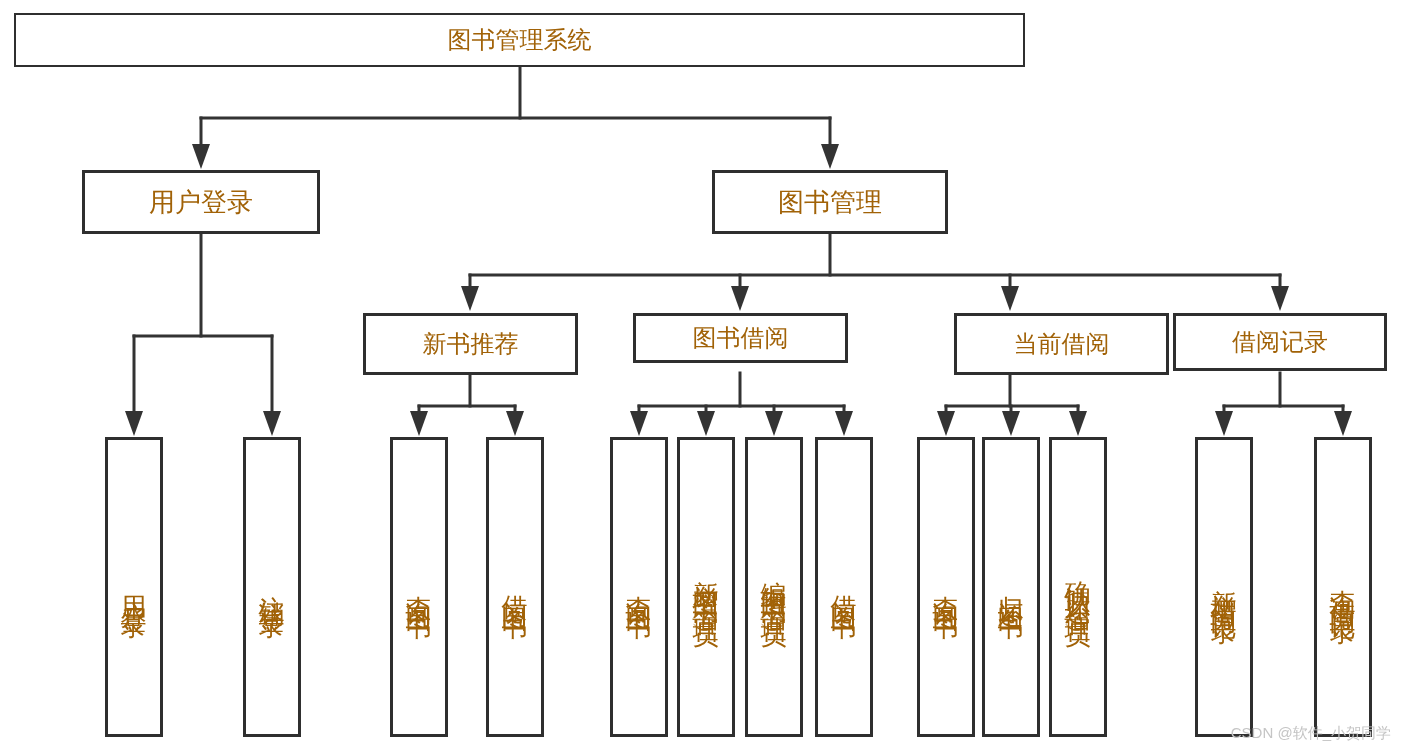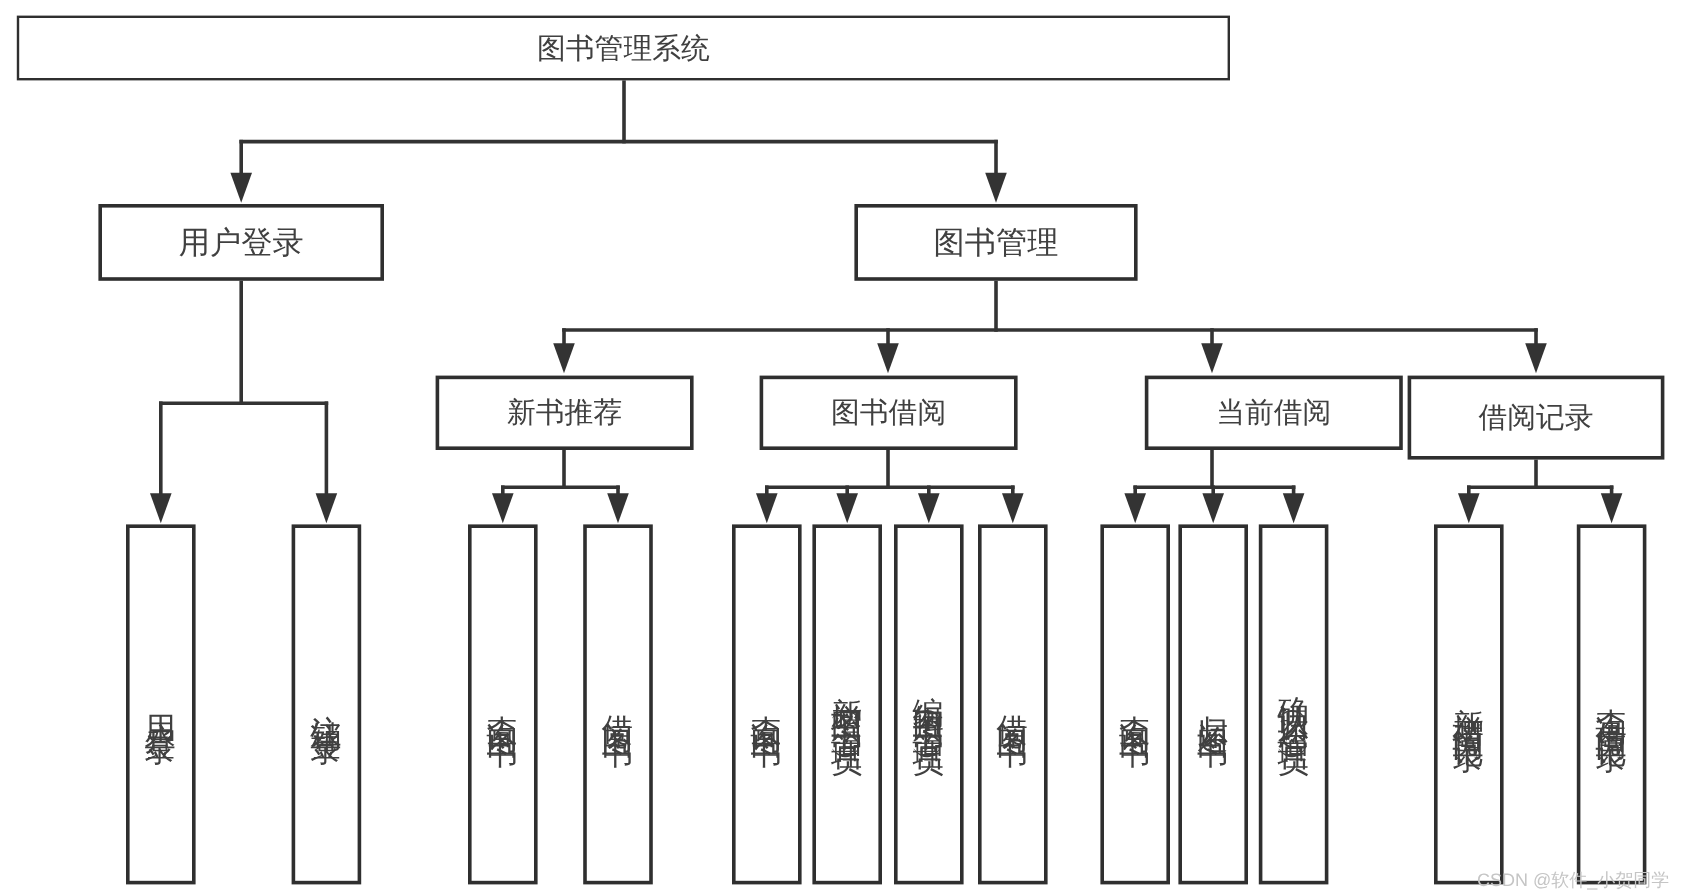--- a/index.html
+++ b/index.html
@@ -25,21 +25,21 @@
     stroke: #333333;
     stroke-width: 3;
     stroke-linecap: square;
   }
   svg.connectors .ah { fill: #333333; }
   .box {
     position: absolute;
     box-sizing: border-box;
     background: #ffffff;
     border: 3px solid #2f2f2f;
-    color: #404040;
+    color: #a16207;
     display: flex;
     align-items: center;
     justify-content: center;
     text-align: center;
   }
   .box.root  { border-width: 2px; font-size: 24px; }
   .box.lvl2  { font-size: 26px; }
   .box.lvl3  { font-size: 24px; }
   .box.vbox {
     writing-mode: vertical-rl;
@@ -141,23 +141,23 @@
       <use href="#ah" x="1343" y="436" class="ah"></use>
     </g>
   </svg>
 
   <div class="box root" style="left:14px; top:13px; width:1011px; height:54px;">图书管理系统</div>
 
   <div class="box lvl2" style="left:82px; top:170px; width:238px; height:64px;">用户登录</div>
   <div class="box lvl2" style="left:712px; top:170px; width:236px; height:64px;">图书管理</div>
 
   <div class="box lvl3" style="left:363px; top:313px; width:215px; height:62px;">新书推荐</div>
-  <div class="box lvl3" style="left:633px; top:313px; width:215px; height:62px;">图书借阅</div>
+  <div class="box lvl3" style="left:633px; top:313px; width:215px; height:50px;">图书借阅</div>
   <div class="box lvl3" style="left:954px; top:313px; width:215px; height:62px;">当前借阅</div>
-  <div class="box lvl3" style="left:1173px; top:313px; width:214px; height:70px;">借阅记录</div>
+  <div class="box lvl3" style="left:1173px; top:313px; width:214px; height:58px;">借阅记录</div>
 
   <div class="box vbox" style="left:105px; top:437px; width:58px; height:300px;">用户登录</div>
   <div class="box vbox" style="left:243px; top:437px; width:58px; height:300px;">注销登录</div>
 
   <div class="box vbox" style="left:390px; top:437px; width:58px; height:300px;">查询图书</div>
   <div class="box vbox" style="left:486px; top:437px; width:58px; height:300px;">借阅图书</div>
 
   <div class="box vbox" style="left:610px; top:437px; width:58px; height:300px;">查询图书</div>
   <div class="box vbox" style="left:677px; top:437px; width:58px; height:300px;">新增图书（管理员）</div>
   <div class="box vbox" style="left:745px; top:437px; width:58px; height:300px;">编辑图书（管理员）</div>

